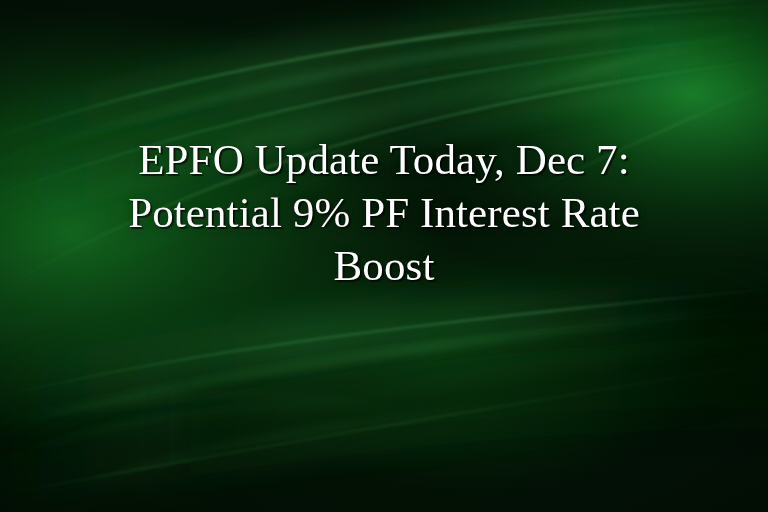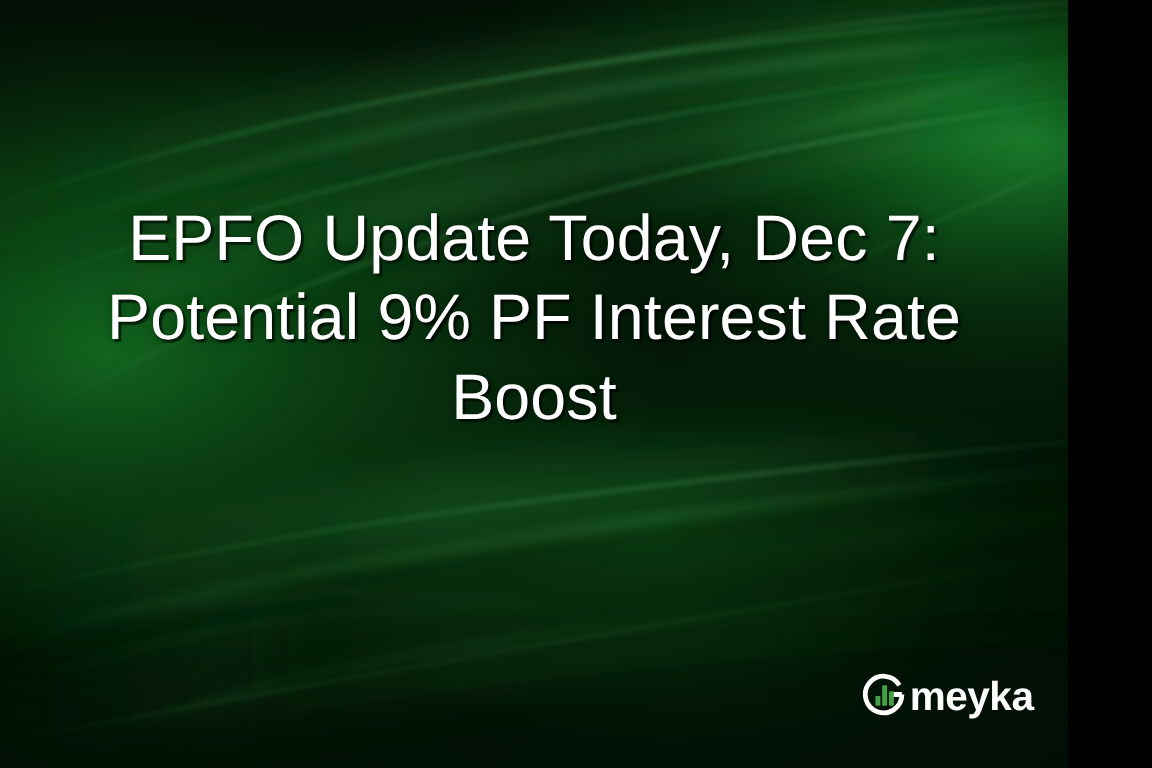--- a/index.html
+++ b/index.html
@@ -2,25 +2,25 @@
 <html><head>
 <meta charset="utf-8">
 <style>
   html, body {
     margin: 0;
     padding: 0;
     background: #000;
   }
   #banner {
     position: relative;
-    width: 712px;
+    width: 768px;
     height: 512px;
     overflow: hidden;
     background-color: #020d04;
-    font-family: Liberation Sans, sans-serif;
+    font-family: Liberation Serif, serif;
   }
 
   
   .bg-base {
     position: absolute;
     inset: 0;
     background:
       radial-gradient(ellipse 520px 300px at 10% 44%,
           rgba(13,78,22,0.95) 0%,
           rgba(10,62,17,0.75) 38%,
@@ -197,26 +197,14 @@
   </svg>
 
   <div class="vignette"></div>
 
   <div class="headline-wrap">
     <h1 class="headline">EPFO Update Today, Dec 7:
 Potential 9% PF Interest Rate
 Boost</h1>
   </div>
 
-  <div class="logo">
-    <svg class="logo-mark" viewBox="0 0 32 32" aria-hidden="true">
-
-      <path d="M 26.2 9.4 A 13 13 0 1 0 28 16" fill="none" stroke="#ffffff" stroke-width="3.4" stroke-linecap="butt"></path>
-      <path d="M 28 16 L 21.6 16" fill="none" stroke="#ffffff" stroke-width="3.4" stroke-linecap="butt"></path>
-
-      <rect x="9.2" y="17.0" width="3.5" height="7.0" rx="0.5" fill="#43a047"></rect>
-      <rect x="14.0" y="9.4" width="3.5" height="14.6" rx="0.5" fill="#43a047"></rect>
-      <rect x="18.8" y="13.6" width="3.5" height="10.4" rx="0.5" fill="#43a047"></rect>
-    </svg>
-    <span class="logo-text">meyka</span>
-  </div>
 
 </div>
 
 </body></html>

